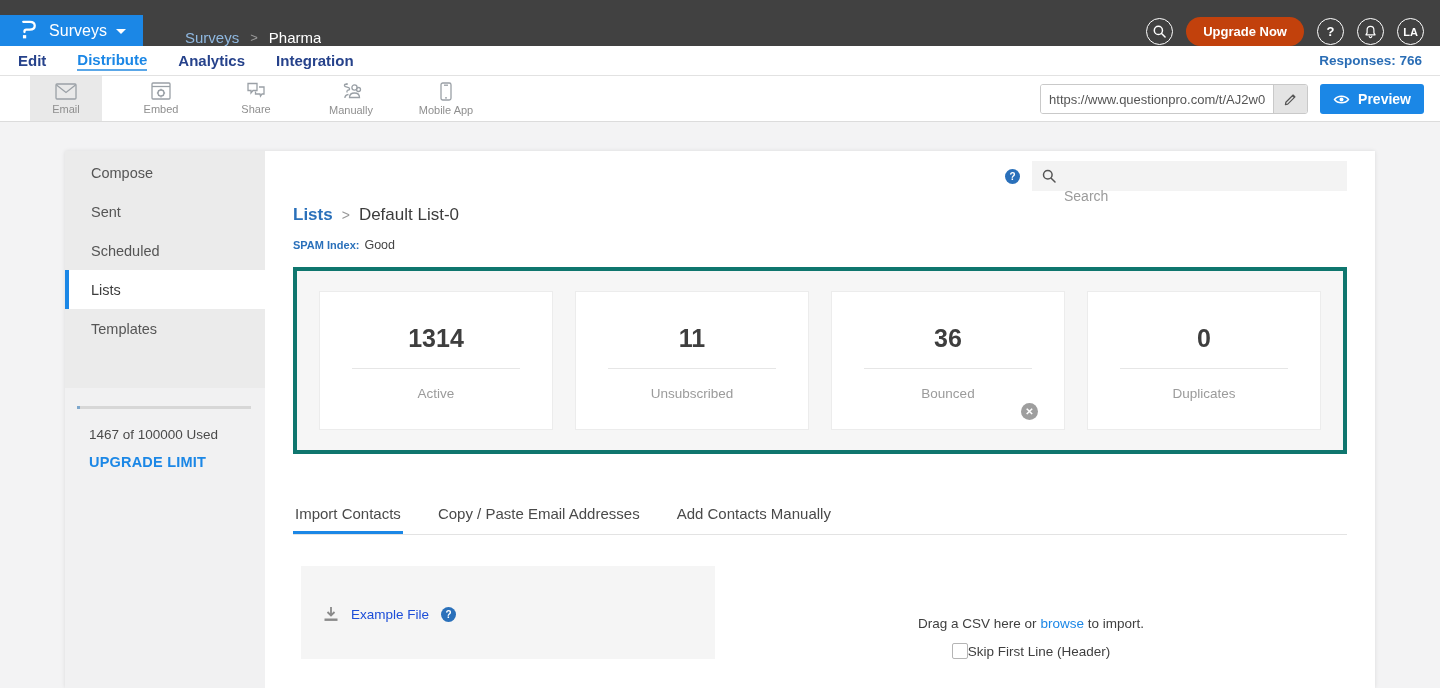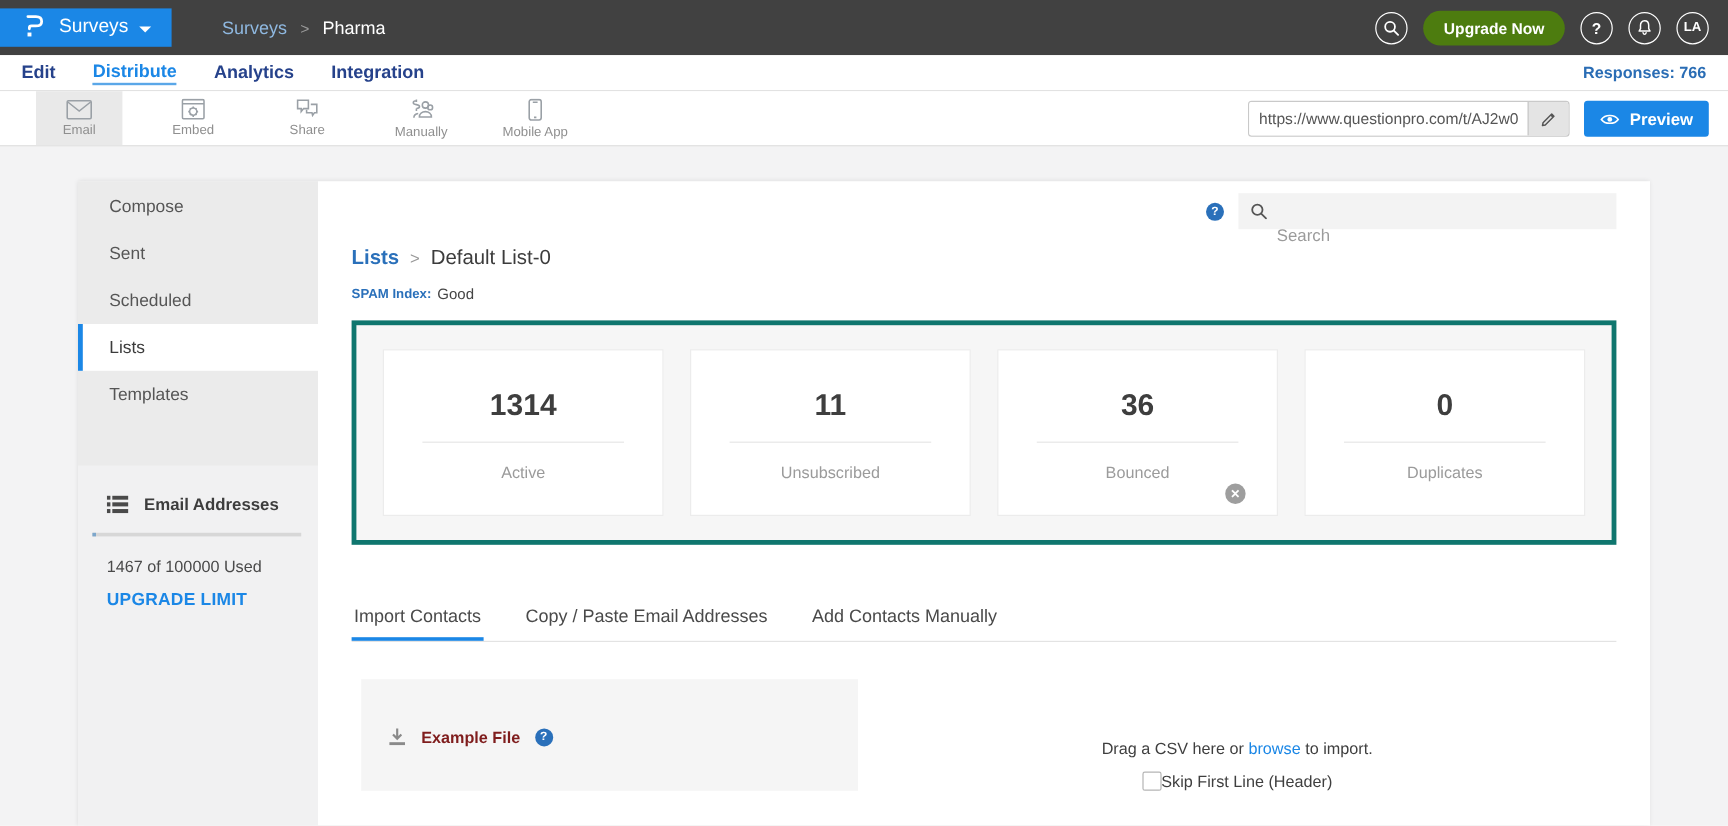--- a/index.html
+++ b/index.html
@@ -1,34 +1,34 @@
 <!DOCTYPE html>
 <html><head>
 <meta charset="utf-8">
 <style>
   * { box-sizing: border-box; margin: 0; padding: 0; }
   html,body { width:1440px; height:688px; overflow:hidden; background:#f3f3f4;
               font-family:"Liberation Sans", sans-serif; }
 
   
-  .topbar { height:46px; background:#414141; display:flex; align-items:center; }
+  .topbar { height:46px; background:#414141; display:flex; align-items:flex-end; }
   .logo-box { width:143px; background:#1b87e6; display:flex; align-items:center;
               justify-content:center; gap:9px; color:#fff; cursor:pointer; }
   .logo-box .product { font-size:16px; font-weight:400; }
   .caret { width:0; height:0; border-left:5px solid transparent; border-right:5px solid transparent;
            border-top:5px solid #fff; margin-top:2px; }
   .top-crumb { display:flex; align-items:center; gap:11px; margin-left:42px; font-size:15px; }
   .top-crumb .root { color:#8fb8e0; cursor:pointer; }
   .top-crumb .sep { color:#9a9a9a; font-size:13px; }
   .top-crumb .survey { color:#fff; max-width:56px; overflow:hidden; white-space:nowrap; }
   .top-right { margin-left:auto; display:flex; align-items:center; gap:13px; padding-right:16px; }
   .circle-btn { width:27px; height:27px; border:1.6px solid #fff; border-radius:50%;
                 display:flex; align-items:center; justify-content:center; color:#fff;
                 font-weight:700; font-size:13px; background:transparent; cursor:pointer; flex-shrink:0; }
-  .upgrade-btn { background:#4d7c0f; color:#fff; font-weight:700; font-size:13px;
+  .upgrade-btn { background:#c2410c; color:#fff; font-weight:700; font-size:13px;
                  padding:7px 17px; border-radius:15px; border:none; cursor:pointer; }
 
   
   .navrow { height:30px; background:#fff; border-bottom:1px solid #e2e2e2; display:flex;
             align-items:center; padding:0 18px; }
   .navrow .tab { font-size:15px; font-weight:700; color:#26428b; margin-right:31px;
                  cursor:pointer; padding-bottom:1px; }
   .navrow .tab.active { color:#1b87e6; border-bottom:2px solid #5aa7e8; }
   .responses { margin-left:auto; color:#2a6db5; font-weight:700; font-size:13.5px; }
 
@@ -100,21 +100,21 @@
   .tabs-row { margin-top:29px; border-bottom:1px solid #e3e3e3; display:flex; gap:33px; }
   .ctab { font-size:15px; color:#4a4a4a; padding:7px 2px 9px; border-bottom:3px solid transparent;
           cursor:pointer;margin-top:15px; }
   .ctab.active { border-bottom-color:#1b87e6; }
 
   .import-row { display:flex; margin-top:31px; }
   .file-req { width:414px; background:#f5f5f5; padding:16px 22px 22px; margin-left:8px; }
   .fr-title { font-size:13.5px; font-weight:700; color:#3a3a3a; margin-bottom:10px; }
   .fr-text { font-size:13.5px; color:#464646; line-height:1.55; }
   .fr-example { margin-top:24px; display:flex; align-items:center; gap:12px; }
-  .fr-example a { color:#7f1d1d; font-size:13.5px; text-decoration:none; font-weight:700;
+  .fr-example a { color:#1d4ed8; font-size:13.5px; text-decoration:none; font-weight:400;
                   cursor:pointer; }
   .drop-zone { flex:1; display:flex; flex-direction:column; align-items:center; margin-top:50px;
                gap:12px; font-size:13.5px; color:#3f3f3f; }
   .drop-zone .browse { color:#1b87e6; cursor:pointer; }
   .skip-row { display:flex; align-items:center; }
   .checkbox { width:16px; height:16px; border:1px solid #b5b5b5; border-radius:2px; background:#fff;
               cursor:pointer; }
 </style>
 </head>
 <body>
@@ -227,33 +227,20 @@
 
   <div class="sidebar">
     <div class="side-nav">
       <div class="side-item">Compose</div>
       <div class="side-item">Sent</div>
       <div class="side-item">Scheduled</div>
       <div class="side-item active">Lists</div>
       <div class="side-item">Templates</div>
     </div>
     <div class="email-addr">
-      <div class="ea-head">
-        <svg width="18" height="15" viewBox="0 0 18 15">
-          <g fill="#4a4a4a">
-            <rect x="0" y="0" width="3" height="3.4"></rect>
-              <rect x="4.6" y="0" width="13.4" height="3.4"></rect>
-            <rect x="0" y="5.6" width="3" height="3.4"></rect>
-              <rect x="4.6" y="5.6" width="13.4" height="3.4"></rect>
-            <rect x="0" y="11.2" width="3" height="3.4"></rect>
-              <rect x="4.6" y="11.2" width="13.4" height="3.4"></rect>
-          </g>
-        </svg>
-        <span>Email Addresses</span>
-      </div>
       <div class="ea-track">
         <div class="ea-fill" style="width: 1.5%;"></div>
       </div>
       <div class="ea-usage">1467 of 100000 Used</div>
       <div class="ea-upgrade">UPGRADE LIMIT</div>
     </div>
   </div>
 
   <div class="main">
 

